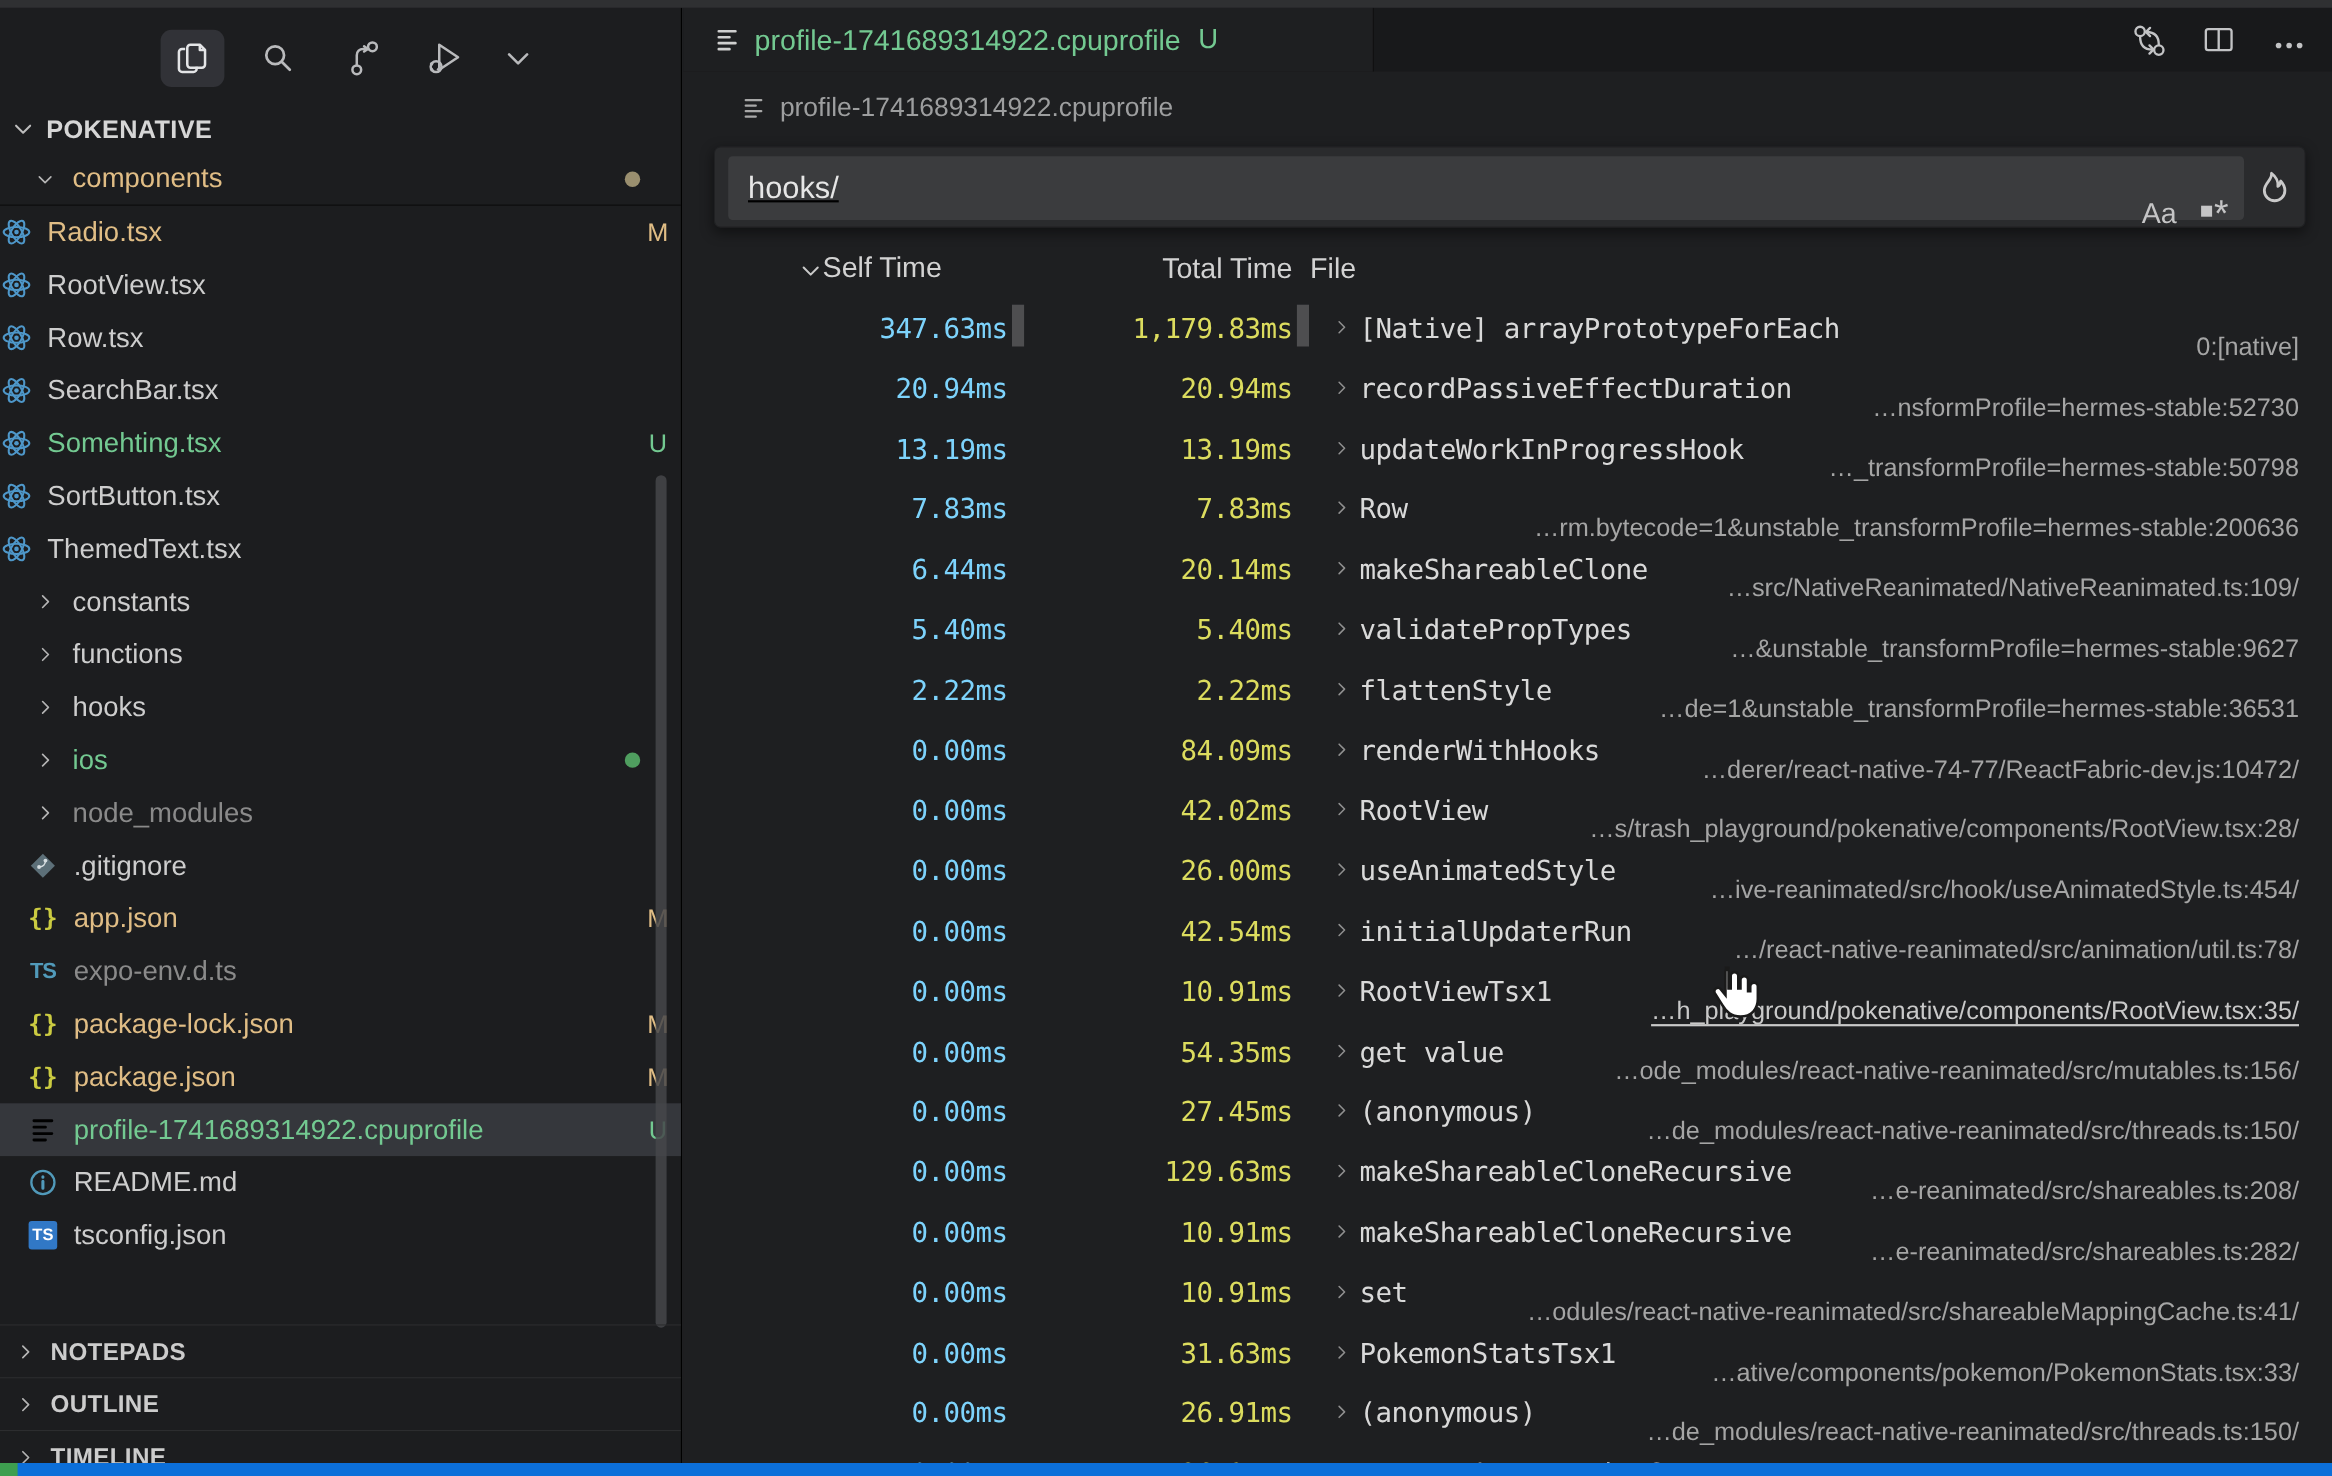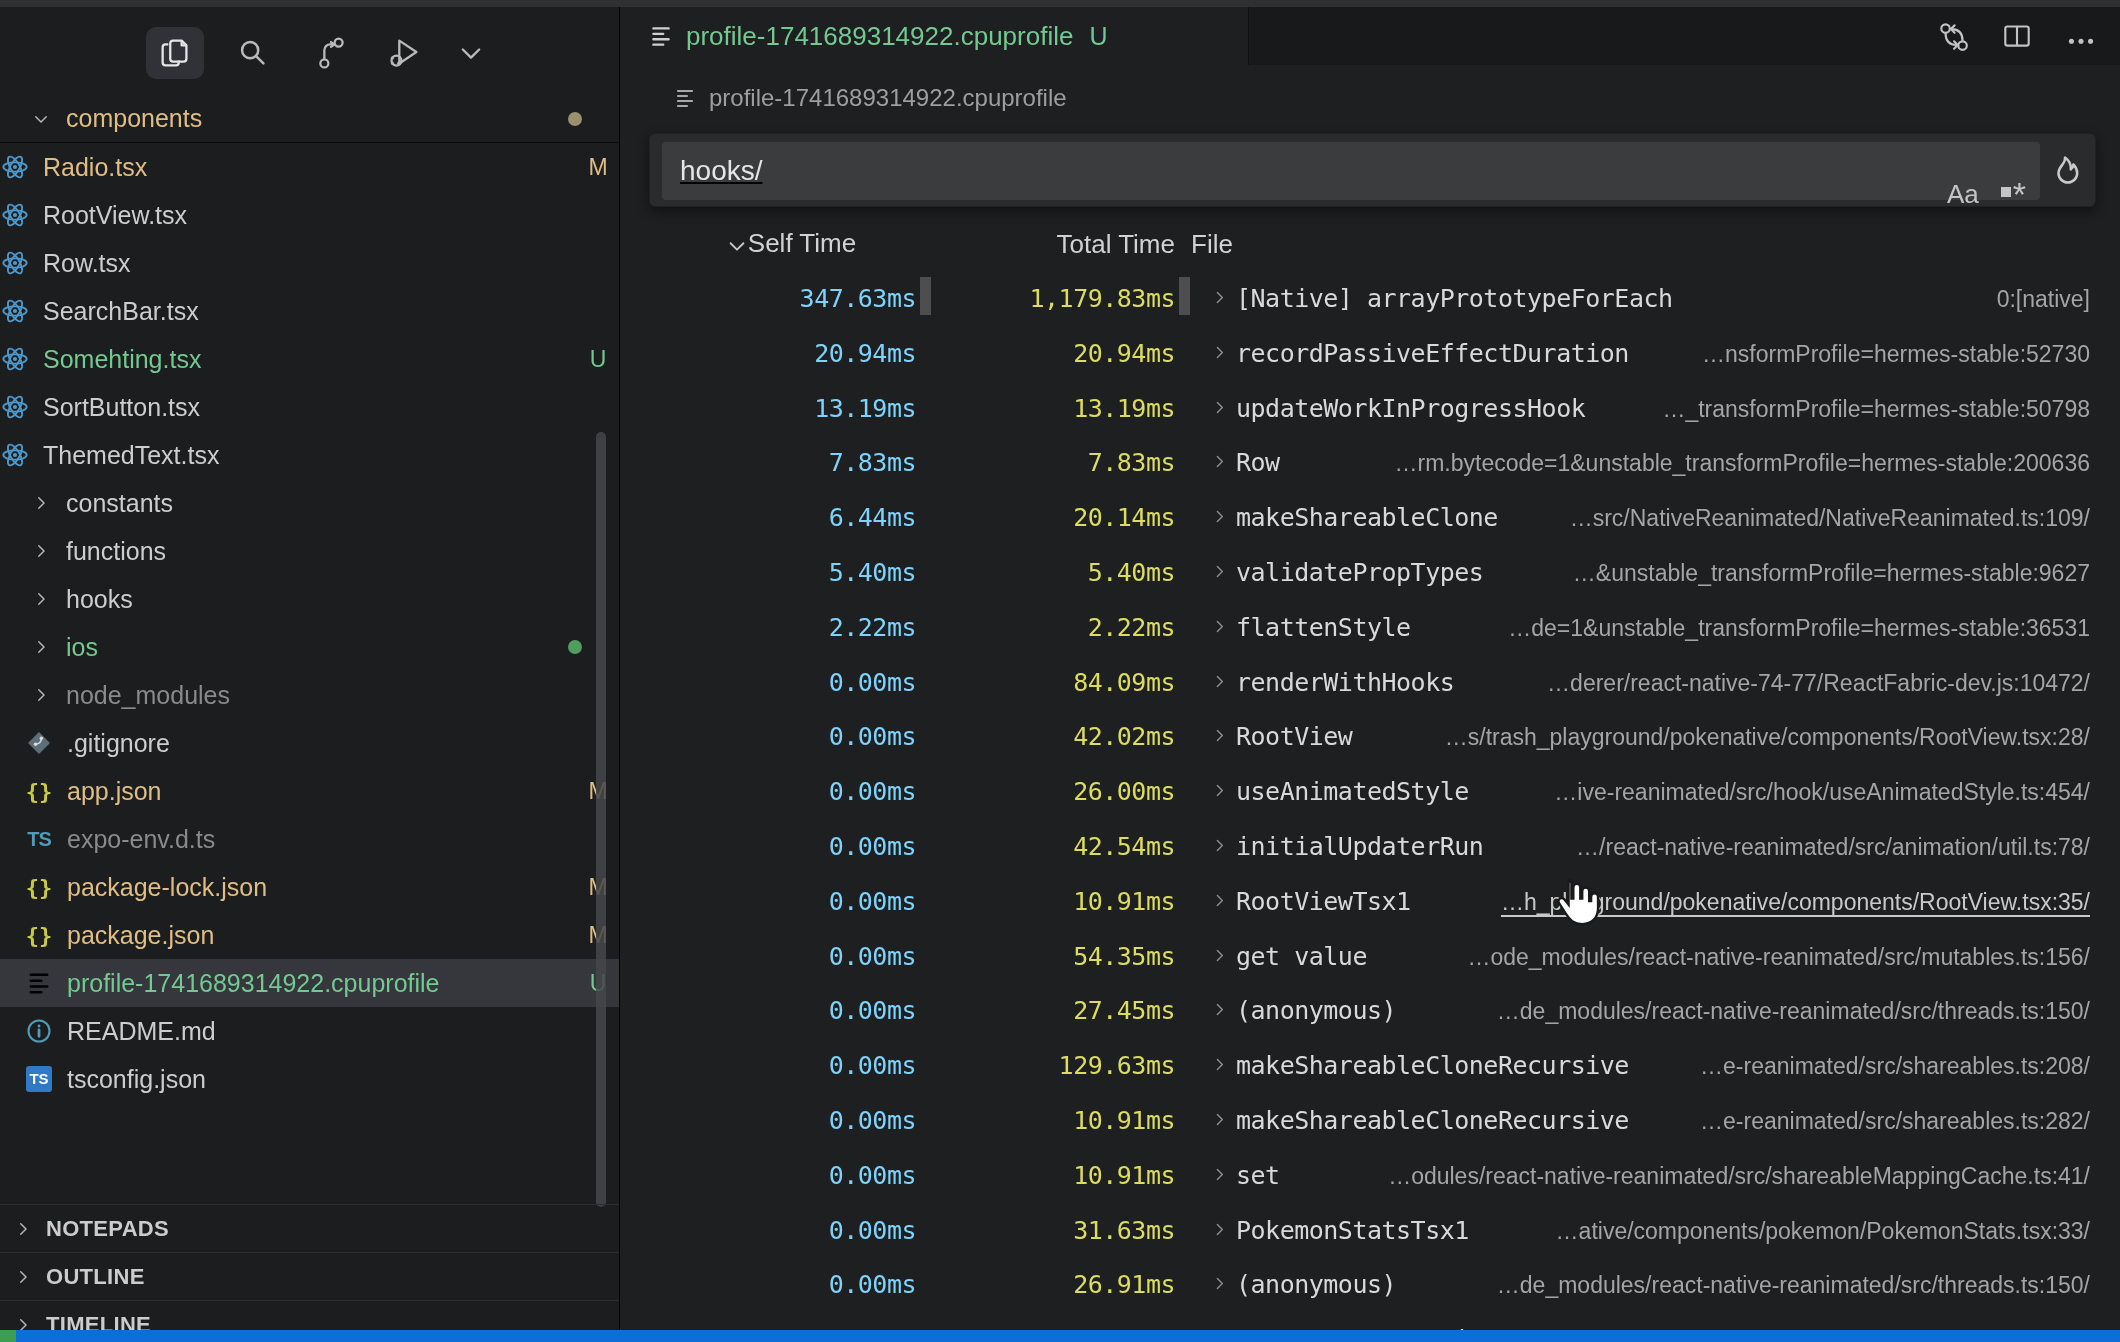--- a/index.html
+++ b/index.html
@@ -81,21 +81,21 @@
   .h-file { position:absolute; left:570px; top:0; line-height:32px; }
 
   .tbody { position:absolute; left:0; top:272px; width:100%; height:1070px; overflow:hidden; }
   .prow { position:relative; height:54.8px; }
   .p-self, .p-total, .p-name { font-family:"DejaVu Sans Mono",monospace; font-size:25px; letter-spacing:-0.5px; }
   .p-self { position:absolute; left:0; top:0; width:295px; text-align:right; line-height:54.8px; color:#7dd3fc; }
   .p-total { position:absolute; left:305px; top:0; width:249px; text-align:right; line-height:54.8px; color:#dcdc5e; }
   .p-chev { position:absolute; left:590px; top:17px; width:17px; height:17px; color:#8f8f8f; }
   .p-chev svg { width:100%; height:100%; display:block; }
   .p-name { position:absolute; left:615px; top:0; line-height:54.8px; color:#d9d9d9; white-space:nowrap; }
-  .p-file { position:absolute; right:30px; top:0; line-height:54.8px; font-size:23px; color:#a5a5a5; white-space:nowrap; }
+  .p-file { position:absolute; right:30px; top:16px; line-height:54.8px; font-size:23px; color:#a5a5a5; white-space:nowrap; }
   .p-file.link { color:#c9c9c9; text-decoration:underline; text-underline-offset:5px; }
   .pmark { position:absolute; top:5px; width:11px; height:38px; background:#4e4e50; }
   .pm1 { left:299px; } .pm2 { left:558px; }
 
   
   .bottombar { position:absolute; left:0; top:1330px; width:2120px; height:12px; background:#0c6fd9; z-index:40; }
   .bottombar .green { position:absolute; left:0; top:0; width:16px; height:12px; background:#3d9e4f; }
 
   .cursor { position:absolute; left:1548px; top:876px; width:52px; height:52px; z-index:50; pointer-events:none; }
 </style>
@@ -136,20 +136,28 @@
           </svg>
         </span>
         <span class="tool-btn t4 small">
           <svg viewBox="0 0 24 24" fill="none" stroke="currentColor" stroke-width="2" stroke-linecap="round" stroke-linejoin="round">
             <path d="M5 9l7 7 7-7"></path>
           </svg>
         </span>
       </div>
 
     <div class="tree">
+      <div class="root-row">
+        <span class="rchev">
+            <svg viewBox="0 0 24 24" fill="none" stroke="currentColor" stroke-width="2" stroke-linecap="round" stroke-linejoin="round">
+              <path d="M5 9l7 7 7-7"></path>
+            </svg>
+          </span>
+        <span>POKENATIVE</span>
+      </div>
       <div>
           <div class="tree-row d1 kind-folder divider">
     <span class="tw-marker">
               <svg viewBox="0 0 24 24" fill="none" stroke="currentColor" stroke-width="2" stroke-linecap="round" stroke-linejoin="round">
                 <path d="M5 9l7 7 7-7"></path>
               </svg>
             </span>
 
     <span class="tw-label c-modified">components</span>
     <span class="tw-dot dot-modified"></span>

